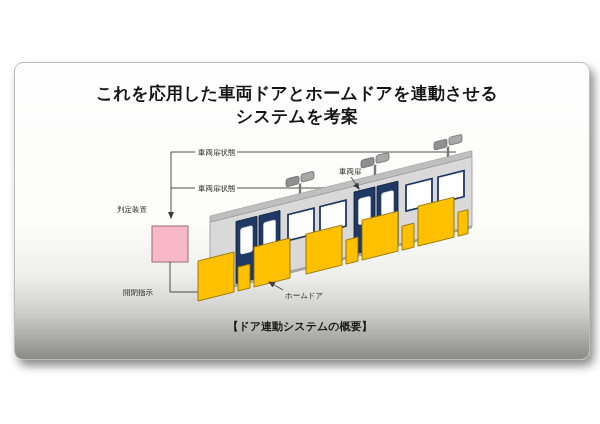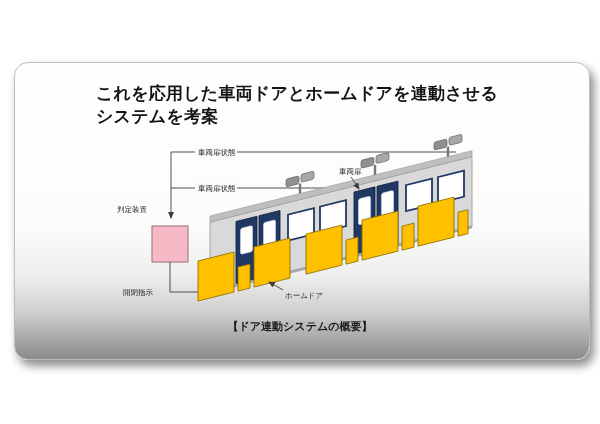--- a/index.html
+++ b/index.html
@@ -2,24 +2,25 @@
 <html><head>
 <meta charset="utf-8">
 <style>
   html,body{margin:0;padding:0;}
   body{
     width:600px;height:424px;background:#ffffff;position:relative;overflow:hidden;
     font-family:"Liberation Sans",sans-serif;
   }
   .slide-card{
     position:absolute;left:14px;top:62px;width:576px;height:298px;
-    border:1px solid #bdbdbd;border-radius:14px;
+    border:1px solid #bdbdbd;border-radius:9px;
     background:linear-gradient(180deg,#fefefe 0%,#fcfcfb 55%,#eeeeec 72%,#cfcfcd 84%,#a5a5a3 94%,#8a8a88 100%);
     box-shadow:4px 6px 10px rgba(0,0,0,0.45);
     box-sizing:border-box;
+    text-align:center;
   }
   .slide-title{
     position:absolute;left:81px;top:20px;
     font-size:17px;font-weight:700;color:#141414;line-height:1.35;
     white-space:pre-line;letter-spacing:0.2px;
   }
   svg.diagram{position:absolute;left:0;top:0;width:600px;height:424px;}
   svg.diagram text{font-family:"Liberation Sans",sans-serif;fill:#1a1a1a;}
   .sig{stroke:#3c3c3c;stroke-width:0.9;fill:none;}
   .lblbg{fill:#fbfbfa;}

